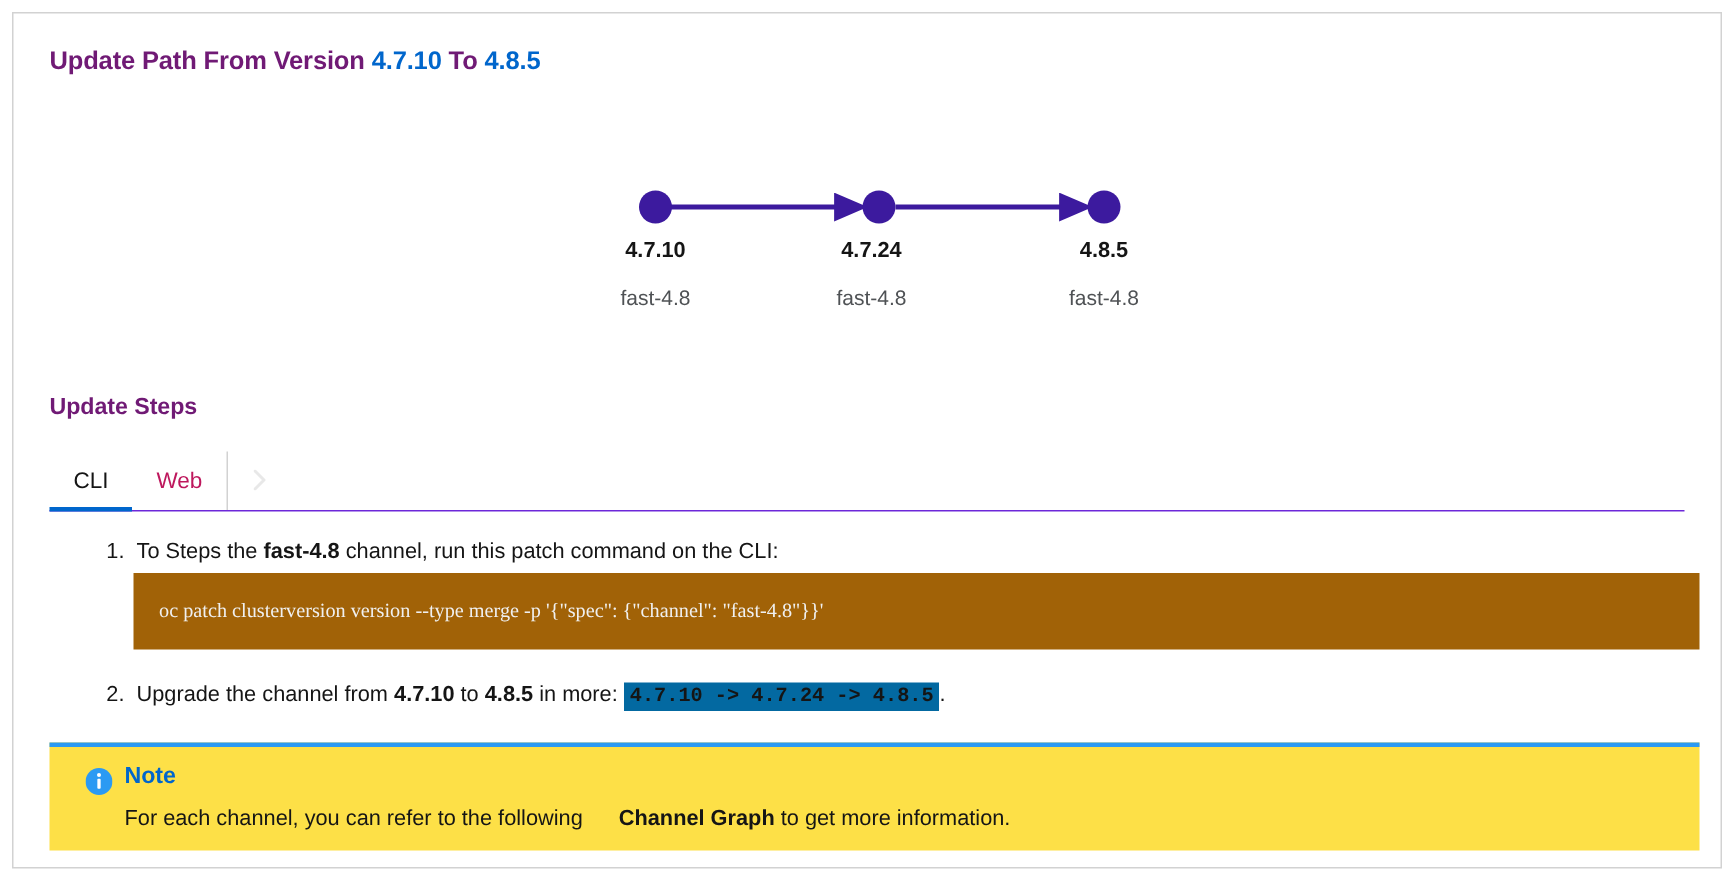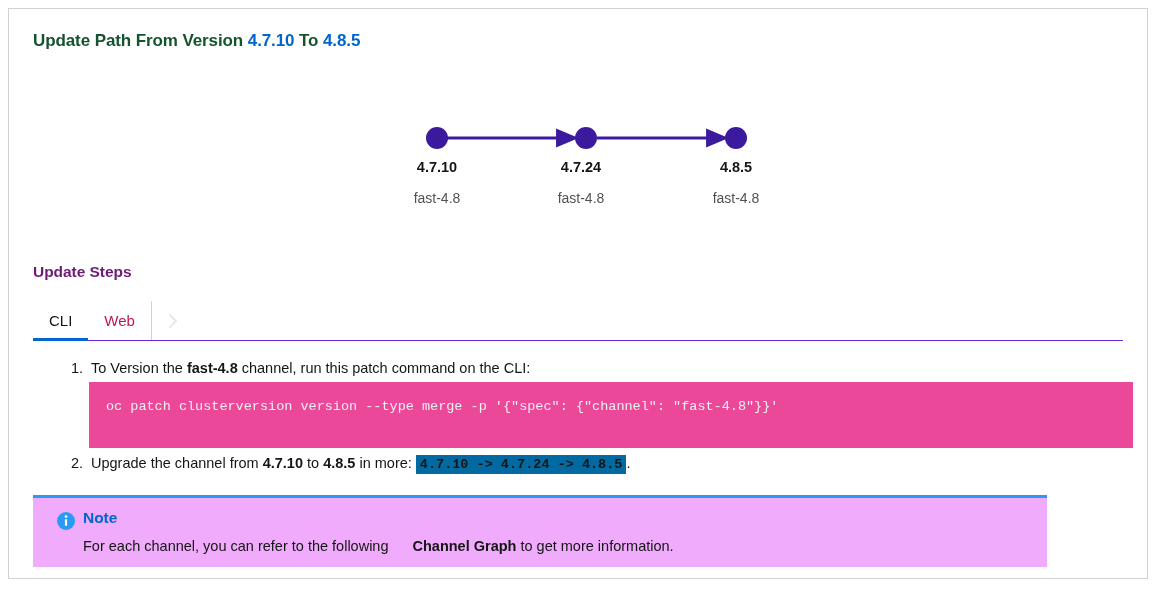--- a/index.html
+++ b/index.html
@@ -24,21 +24,21 @@
   .page-title {
     position: absolute;
     left: 24px; top: 22px;
     font-size: 17px;
     font-weight: 700;
     color: #151515;
     letter-spacing: -0.1px;
     white-space: nowrap;
   }
   .page-title .ver { color: #0066cc; font-weight: 700; }
-  .page-title .plain { color: #14532d; font-weight: 700; }
+  .page-title .plain { color: #701a75; font-weight: 700; }
 
   
   .graph {
     position: absolute;
     left: 24px; top: 95px;
     width: 1090px; height: 120px;
   }
   .graph svg { position: absolute; left: 0; top: 0; }
 
   .node-labels {
@@ -148,24 +148,24 @@
   }
   .step-text {
     margin-left: 26px;
     white-space: nowrap;
   }
   .step-text b { font-weight: 700; }
 
   .code-block {
     position: absolute;
     left: 80px; top: 373px;
-    width: 1044px; height: 66px;
-    background: #ec4899;
+    width: 1044px; height: 51px;
+    background: #a16207;
     color: #f0f0f0;
-    font-family: Liberation Mono, monospace;
+    font-family: Liberation Serif, serif;
     font-size: 13.5px;
     line-height: 50px;
     padding-left: 17px;
     white-space: nowrap;
     overflow: hidden;
   }
 
   .step2 {
     position: absolute;
     left: 56px; top: 443px;
@@ -177,22 +177,22 @@
     background: #0369a1;
     color: #151515;
     padding: 2px 4px;
     font-weight: 700;
   }
 
   
   .note {
     position: absolute;
     left: 24px; top: 486px;
-    width: 1014px; height: 72px;
-    background: #f0abfc;
+    width: 1100px; height: 72px;
+    background: #fde047;
     border-top: 3px solid #2b9af3;
   }
   .note-icon {
     position: absolute;
     left: 24px; top: 14px;
     width: 18px; height: 18px;
   }
   .note-title {
     position: absolute;
     left: 50px; top: 11px;
@@ -264,21 +264,21 @@
     <div class="tab-scroll">
       <svg width="9" height="14" viewBox="0 0 9 14" aria-hidden="true">
         <path d="M1 1 L7 7 L1 13" fill="none" stroke="#e8e8e8" stroke-width="2" stroke-linecap="round" stroke-linejoin="round"></path>
       </svg>
     </div>
   </div>
 
   <div class="steps">
     <div class="step">
       <span class="step-num">1.</span>
-      <span class="step-text"><span>To Version the </span><b>fast-4.8</b><span> channel, run this patch command on the CLI:</span></span>
+      <span class="step-text"><span>To Steps the </span><b>fast-4.8</b><span> channel, run this patch command on the CLI:</span></span>
     </div>
   </div>
 
   <div class="code-block">oc patch clusterversion version --type merge -p '{"spec": {"channel": "fast-4.8"}}'</div>
 
   <div class="step2">
     <div class="step">
       <span class="step-num">2.</span>
       <span class="step-text"><span>Upgrade the channel from </span><b>4.7.10</b><span> to </span><b>4.8.5</b><span> in more: </span><code class="inline">4.7.10 -&gt; 4.7.24 -&gt; 4.8.5</code><span>.</span></span>
     </div>

